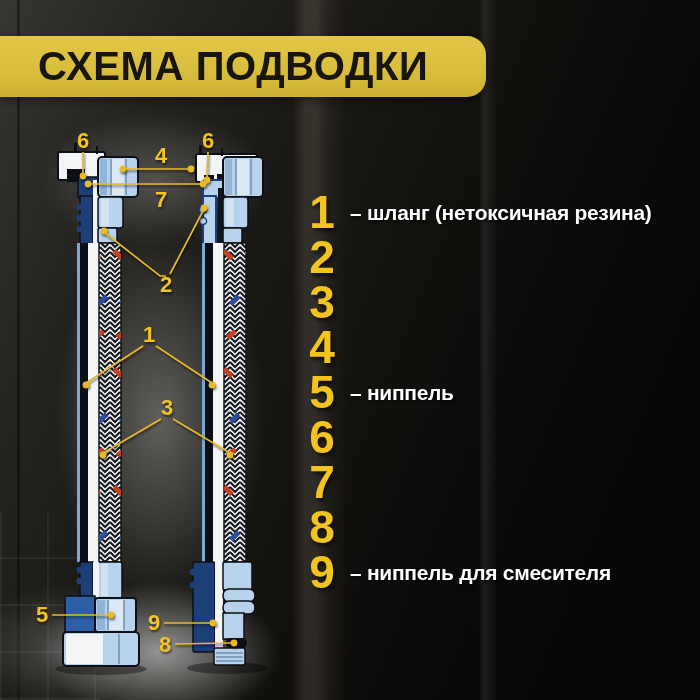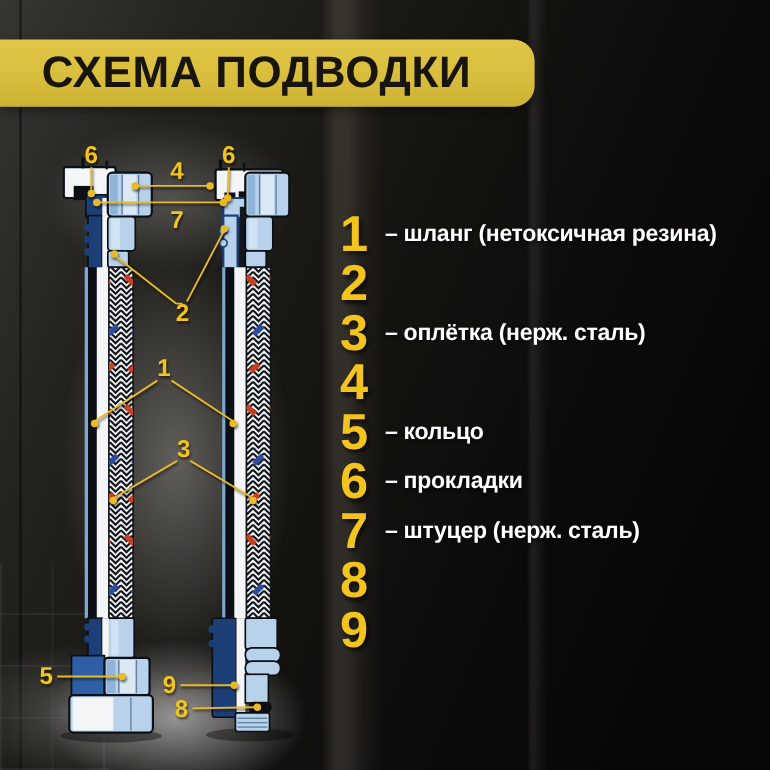--- a/index.html
+++ b/index.html
@@ -249,37 +249,35 @@
   <div class="legend">
     <div class="legend-row">
       <span class="legend-num">1</span>
       <span class="legend-label">– шланг (нетоксичная резина)</span>
     </div>
     <div class="legend-row">
       <span class="legend-num">2</span>
     </div>
     <div class="legend-row">
       <span class="legend-num">3</span>
-      <span class="legend-label">– оплётка (нерж. сталь)</span>
     </div>
     <div class="legend-row">
       <span class="legend-num">4</span>
     </div>
     <div class="legend-row">
       <span class="legend-num">5</span>
-      <span class="legend-label">– кольцо</span>
+      <span class="legend-label">– ниппель</span>
     </div>
     <div class="legend-row">
       <span class="legend-num">6</span>
-      <span class="legend-label">– прокладки</span>
     </div>
     <div class="legend-row">
       <span class="legend-num">7</span>
-      <span class="legend-label">– штуцер (нерж. сталь)</span>
     </div>
     <div class="legend-row">
       <span class="legend-num">8</span>
     </div>
     <div class="legend-row">
       <span class="legend-num">9</span>
+      <span class="legend-label">– ниппель для смесителя</span>
     </div>
   </div>
 </div>
 
 </body></html>

